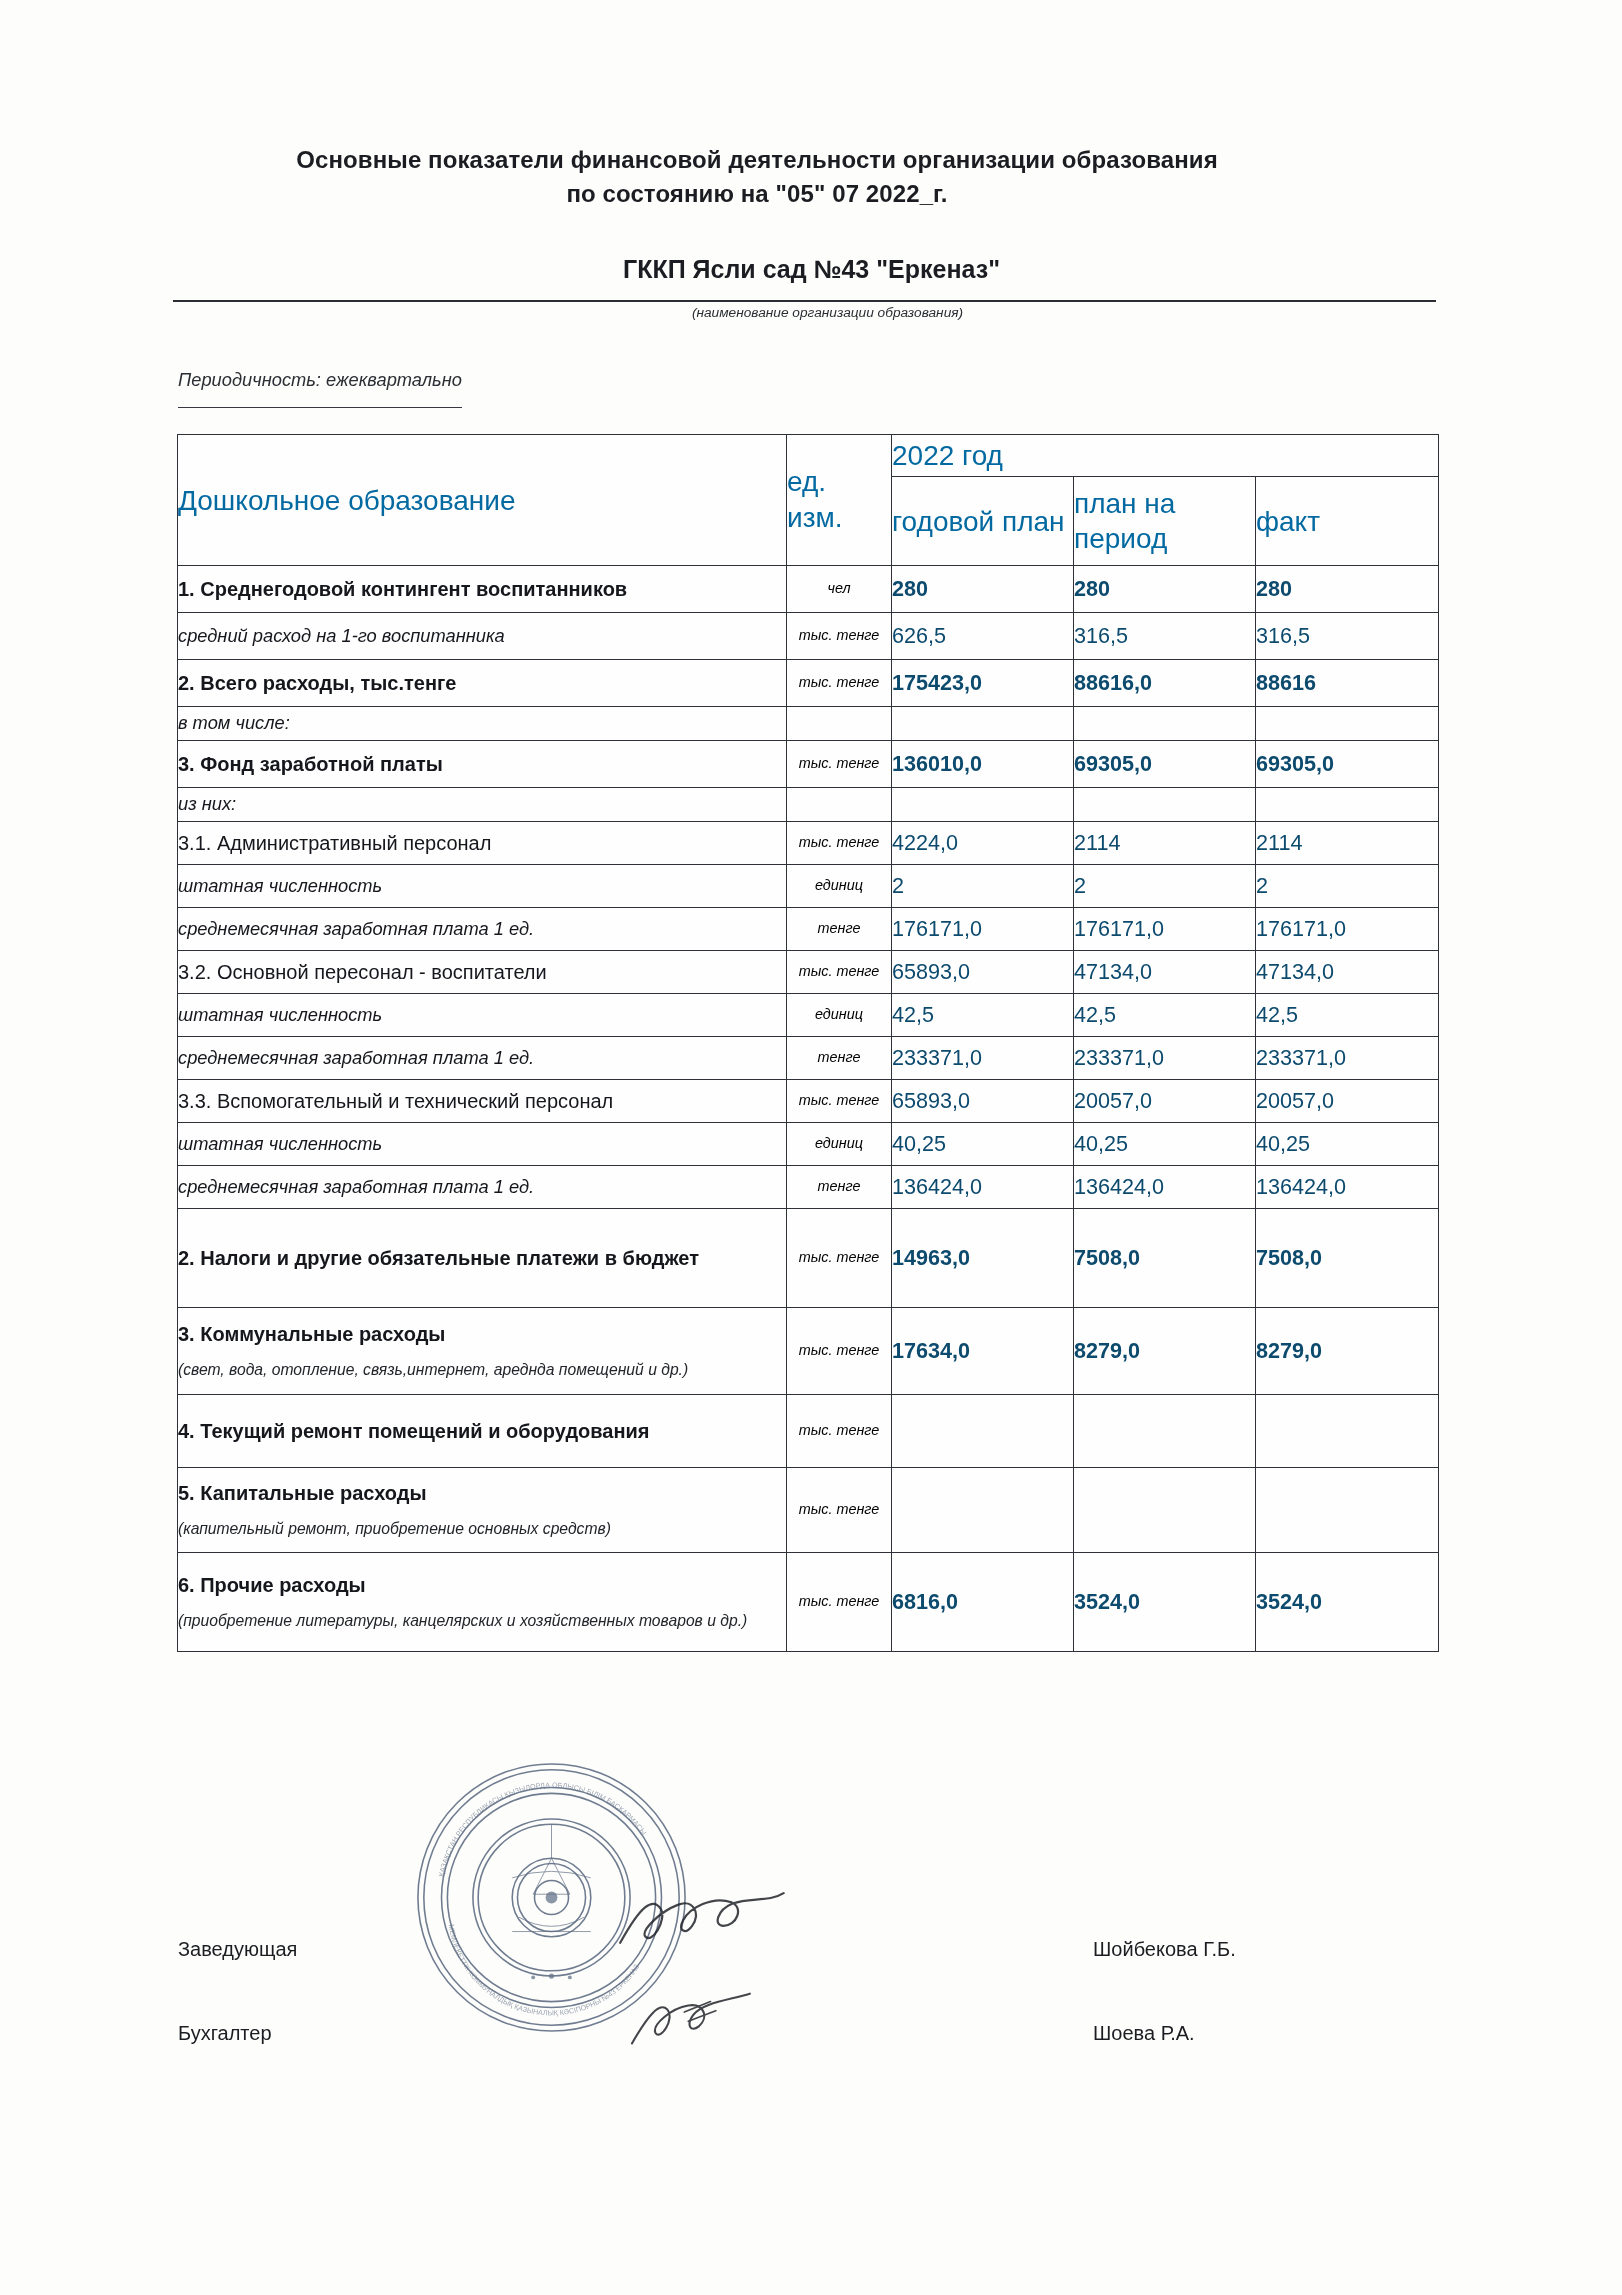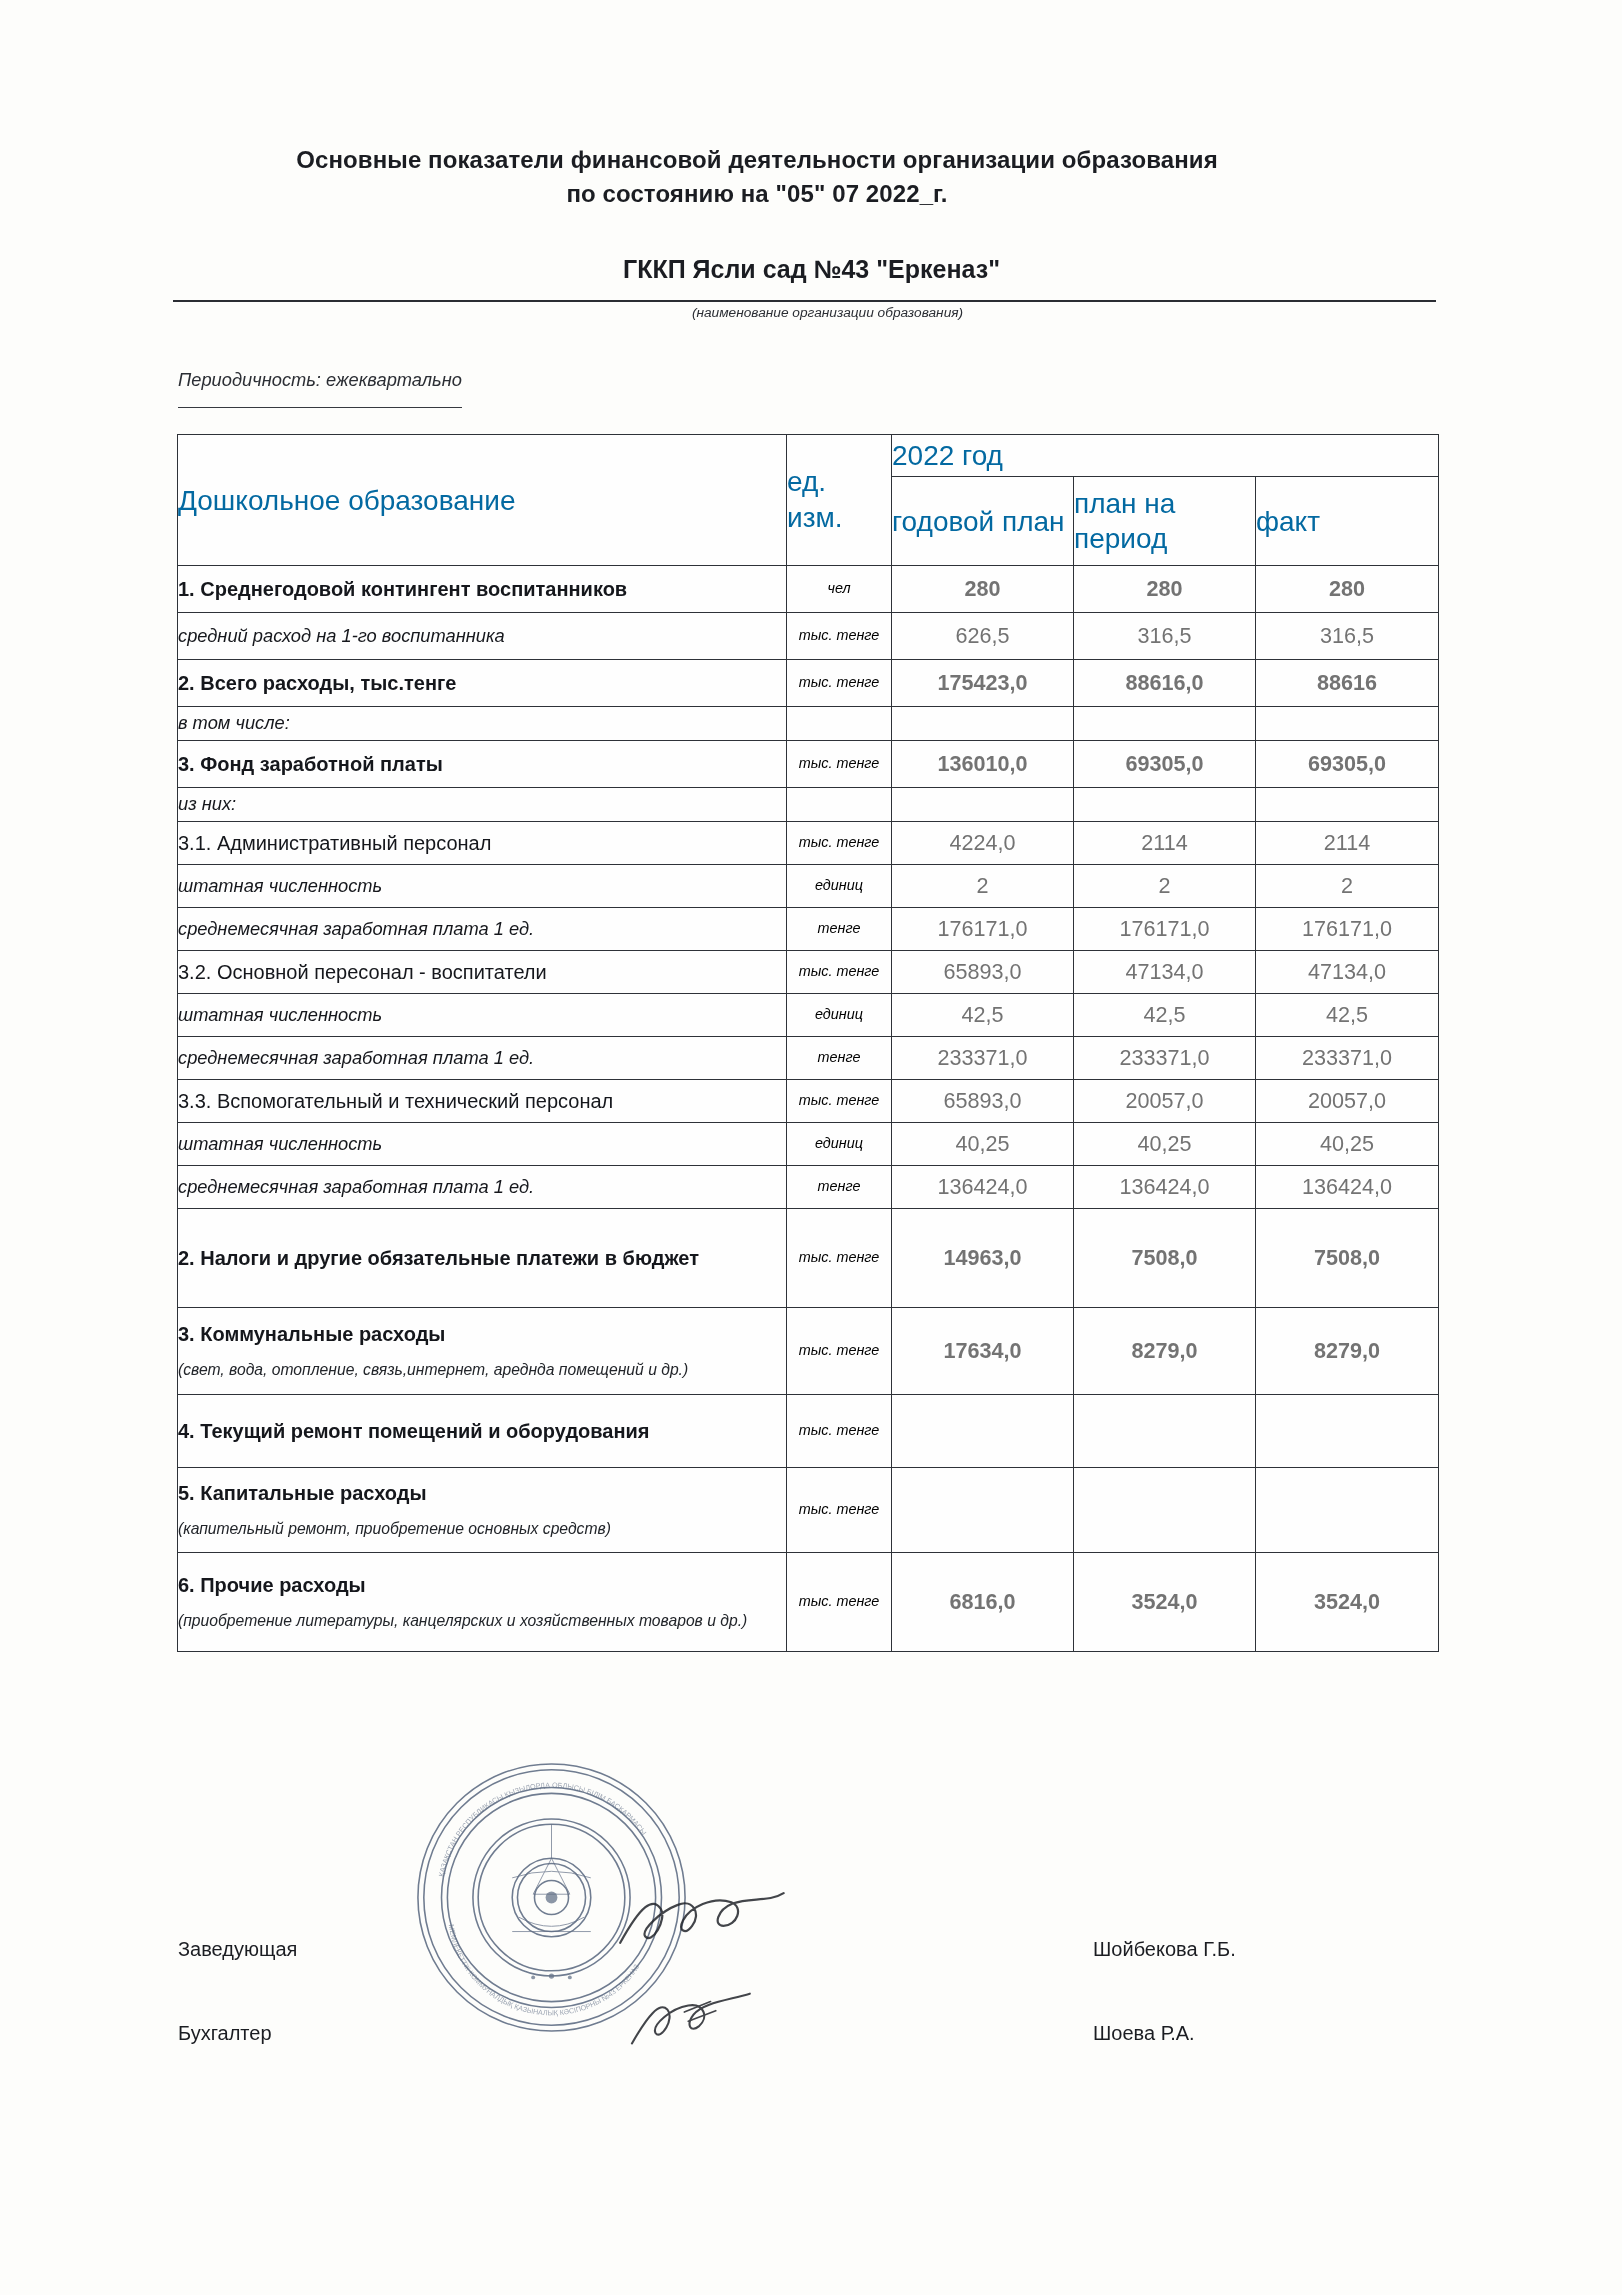--- a/index.html
+++ b/index.html
@@ -133,24 +133,24 @@
   }
   .cell-unit {
     text-align: center;
     font-size: 14.4px;
     font-style: italic;
     color: #000000;
     padding: 2.6px 1.3px;
     line-height: 1.2;
   }
   .cell-num {
-    text-align: center;
+    text-align: left;
     font-size: 21.6px;
     padding: 3.9px 11.8px 3.9px 3.9px;
-    color: #737373;
+    color: #0c4a6e;
     white-space: nowrap;
   }
   .cell-num.bold { font-weight: bold; }
 
   tr.r-tall   td { height: 46px; }
   tr.r-std    td { height: 42px; }
   tr.r-note   td { height: 33px; }
   tr.r-big    td { height: 84px; }
   tr.r-big2   td { height: 98px; }
   tr.r-big3   td { height: 72px; }

